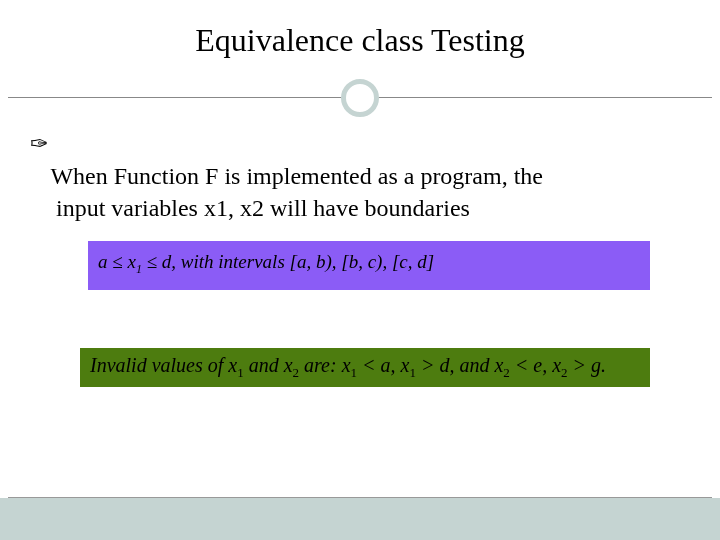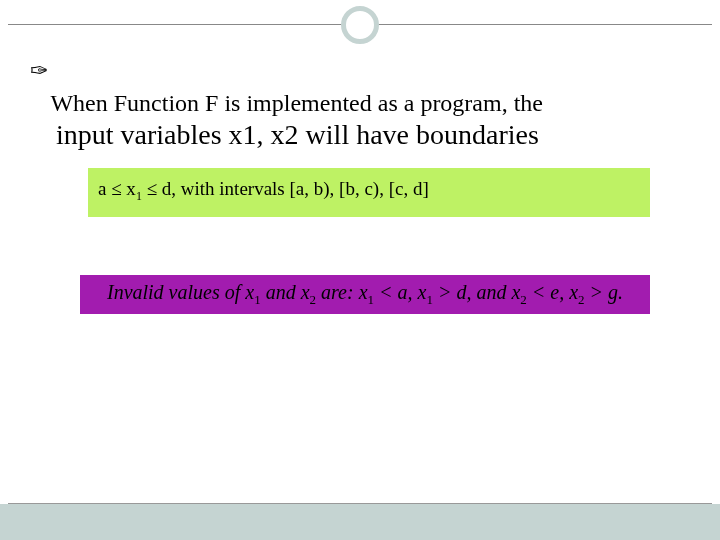--- a/index.html
+++ b/index.html
@@ -70,44 +70,44 @@
       font-family: Arial, sans-serif;
     }
     .bullet-text {
       font-size: 24px;
       color: #000;
       line-height: 30px;
       font-family: Georgia, serif;
       margin-top: 32px;
     }
     .continuation {
-      font-size: 28px;
+      font-size: 24px;
       color: #000;
       line-height: 30px;
       margin-left: 26px;
       font-family: Georgia, serif;
     }
     .math-block-1 {
       margin: 18px 40px 0 58px;
-      background: #bef264;
+      background: #8b5cf6;
       padding: 8px 10px;
       font-family: 'Times New Roman', serif;
       font-size: 19px;
       line-height: 26px;
       color: #000;
+      font-style: italic;
     }
     .math-block-2 {
       margin: 58px 40px 0 50px;
-      background: #a21caf;
+      background: #4d7c0f;
       padding: 6px 10px;
       font-family: 'Times New Roman', serif;
       font-style: italic;
       font-size: 20px;
       color: #000;
-      text-align: center;
     }
     .math-block-2 .sub {
       font-size: 13px;
       vertical-align: sub;
       font-style: normal;
     }
     .math-block-1 .sub {
       font-size: 12px;
       vertical-align: sub;
     }
@@ -126,20 +126,21 @@
       right: 8px;
       height: 1px;
       background: #999;
     }
   </style>
 </head>
 <body>
 
 <div class="slide">
 
+  <div class="title">Equivalence class Testing</div>
 
   <div class="divider-container">
     <div class="hr-line"></div>
     <div class="circle"></div>
   </div>
 
   <div class="content">
     <div class="bullet-row">
       <span class="bullet-icon">✑</span>
       <span class="bullet-text">When Function F is implemented as a program, the</span>

